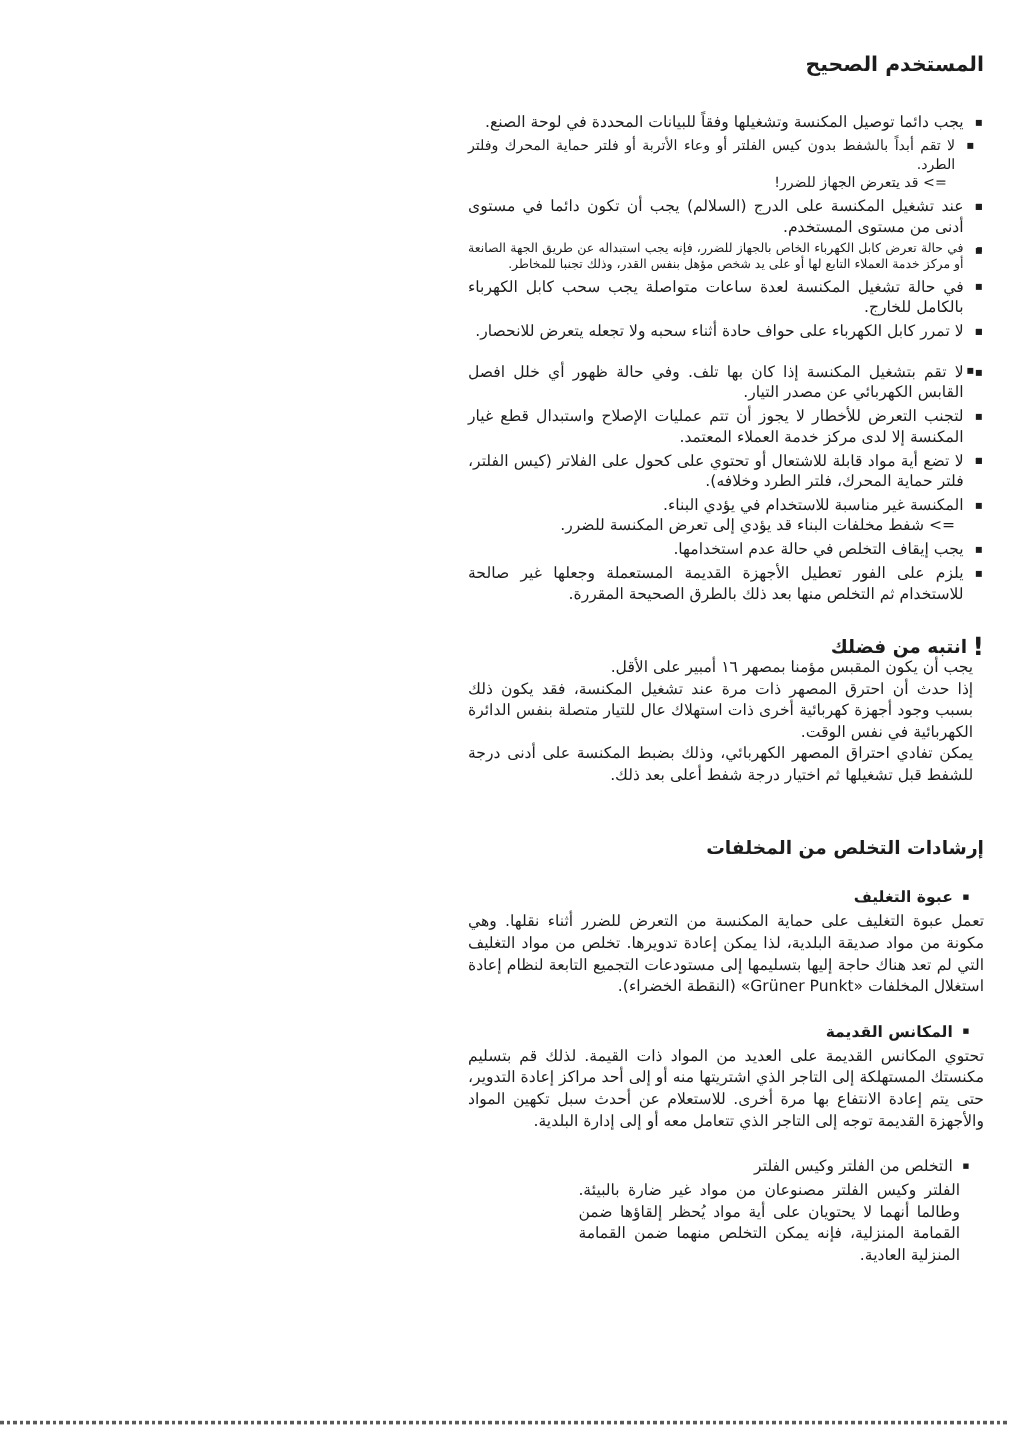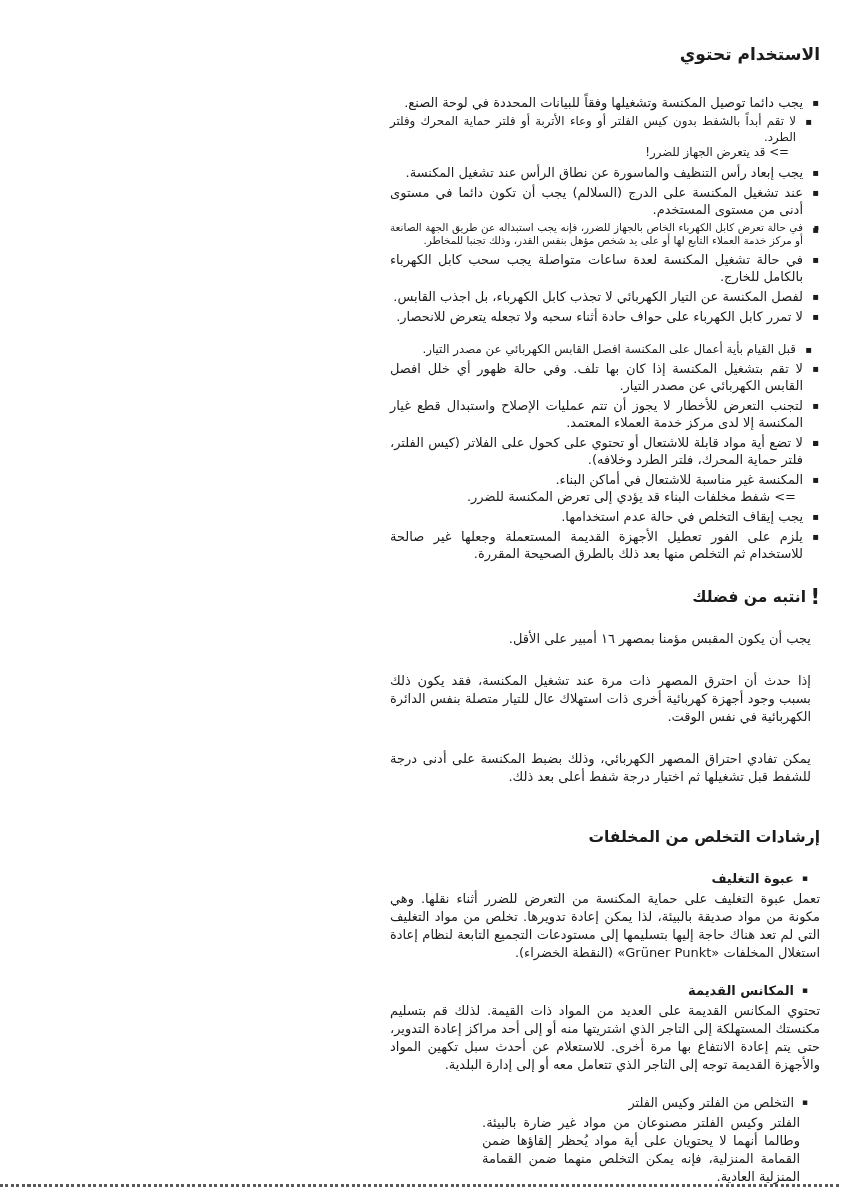--- a/index.html
+++ b/index.html
@@ -57,21 +57,20 @@
   .sec2 { margin-top: 26px; }
   .sec2 .sec-head { position: relative; padding-right: 14px; }
   .sec2 .bang {
     position: absolute; right: 0; top: -3px;
     font-size: 21px; font-weight: bold;
   }
   .sec2 p {
     font-size: 13px;
     line-height: 18px;
     padding-right: 9px;
-    margin-top: 24px;
   }
   
   .sec3 { margin-top: 42px; }
   .sec3 h2 { margin-bottom: 24px; }
   .subsection { margin-bottom: 20px; }
   .sub-head {
     position: relative;
     padding-right: 26px;
     font-size: 13px;
     line-height: 17px;
@@ -100,37 +99,37 @@
     background: repeating-linear-gradient(90deg, #3c3c3c 0 3px, transparent 3px 5.5px);
     opacity: .85;
   }
 </style>
 </head>
 <body>
 
 <div class="page-content">
 
   <section class="sec1">
-    <h1 class="doc-title">الاستخدام تحتوي</h1>
+    <h1 class="doc-title">المستخدم الصحيح</h1>
     <div id="bullets-1">
         <div class="bullet normal"><span class="marker">▪</span><span class="btext">يجب دائما توصيل المكنسة وتشغيلها وفقاً للبيانات المحددة في لوحة الصنع.</span></div>
         <div class="bullet small"><span class="marker">▪</span><span class="btext">لا تقم أبداً بالشفط بدون كيس الفلتر أو وعاء الأتربة أو فلتر حماية المحرك وفلتر الطرد.</span><div class="arrow">=&gt; قد يتعرض الجهاز للضرر!</div></div>
-        <div class="bullet normal"><span class="marker">▪</span><span class="btext">يجب إبعاد رأس التنظيف والماسورة عن نطاق الرأس عند تشغيل المكنسة.</span></div>
+        <div class="bullet normal"><span class="marker">▪</span></div>
         <div class="bullet normal"><span class="marker">▪</span><span class="btext">عند تشغيل المكنسة على الدرج (السلالم) يجب أن تكون دائما في مستوى أدنى من مستوى المستخدم.</span></div>
         <div class="bullet normal"><span class="marker">▪</span></div>
         <div class="bullet xsmall"><span class="marker">▪</span><span class="btext">في حالة تعرض كابل الكهرباء الخاص بالجهاز للضرر، فإنه يجب استبداله عن طريق الجهة الصانعة أو مركز خدمة العملاء التابع لها أو على يد شخص مؤهل بنفس القدر، وذلك تجنبا للمخاطر.</span></div>
         <div class="bullet normal"><span class="marker">▪</span><span class="btext">في حالة تشغيل المكنسة لعدة ساعات متواصلة يجب سحب كابل الكهرباء بالكامل للخارج.</span></div>
-        <div class="bullet normal"><span class="marker">▪</span><span class="btext">لفصل المكنسة عن التيار الكهربائي لا تجذب كابل الكهرباء، بل اجذب القابس.</span></div>
+        <div class="bullet normal"><span class="marker">▪</span></div>
         <div class="bullet normal"><span class="marker">▪</span><span class="btext">لا تمرر كابل الكهرباء على حواف حادة أثناء سحبه ولا تجعله يتعرض للانحصار.</span></div>
-        <div class="bullet small gap"><span class="marker">▪</span><span class="btext">قبل القيام بأية أعمال على المكنسة افصل القابس الكهربائي عن مصدر التيار.</span></div>
+        <div class="bullet small gap"><span class="marker">▪</span></div>
         <div class="bullet normal"><span class="marker">▪</span><span class="btext">لا تقم بتشغيل المكنسة إذا كان بها تلف. وفي حالة ظهور أي خلل افصل القابس الكهربائي عن مصدر التيار.</span></div>
         <div class="bullet normal"><span class="marker">▪</span><span class="btext">لتجنب التعرض للأخطار لا يجوز أن تتم عمليات الإصلاح واستبدال قطع غيار المكنسة إلا لدى مركز خدمة العملاء المعتمد.</span></div>
         <div class="bullet normal"><span class="marker">▪</span></div>
         <div class="bullet normal"><span class="marker">▪</span><span class="btext">لا تضع أية مواد قابلة للاشتعال أو تحتوي على كحول على الفلاتر (كيس الفلتر، فلتر حماية المحرك، فلتر الطرد وخلافه).</span></div>
-        <div class="bullet normal"><span class="marker">▪</span><span class="btext">المكنسة غير مناسبة للاشتعال في أماكن البناء.</span><div class="arrow">=&gt; شفط مخلفات البناء قد يؤدي إلى تعرض المكنسة للضرر.</div></div>
+        <div class="bullet normal"><span class="marker">▪</span><span class="btext">المكنسة غير مناسبة للاستخدام في يؤدي البناء.</span><div class="arrow">=&gt; شفط مخلفات البناء قد يؤدي إلى تعرض المكنسة للضرر.</div></div>
         <div class="bullet normal"><span class="marker">▪</span><span class="btext">يجب إيقاف التخلص في حالة عدم استخدامها.</span></div>
         <div class="bullet normal"><span class="marker">▪</span><span class="btext">يلزم على الفور تعطيل الأجهزة القديمة المستعملة وجعلها غير صالحة للاستخدام ثم التخلص منها بعد ذلك بالطرق الصحيحة المقررة.</span></div>
       </div>
   </section>
 
   <section class="sec2">
     <h2 class="sec-title sec-head">
       <span class="bang">!</span>
       <span>انتبه من فضلك</span>
     </h2>
@@ -139,21 +138,21 @@
         <p>إذا حدث أن احترق المصهر ذات مرة عند تشغيل المكنسة، فقد يكون ذلك بسبب وجود أجهزة كهربائية أخرى ذات استهلاك عال للتيار متصلة بنفس الدائرة الكهربائية في نفس الوقت.</p>
         <p>يمكن تفادي احتراق المصهر الكهربائي، وذلك بضبط المكنسة على أدنى درجة للشفط قبل تشغيلها ثم اختيار درجة شفط أعلى بعد ذلك.</p>
       </div>
   </section>
 
   <section class="sec3">
     <h2 class="sec-title">إرشادات التخلص من المخلفات</h2>
     <div id="subs-3">
         <div class="subsection">
           <div class="sub-head bold"><span class="marker">▪</span><span>عبوة التغليف</span></div>
-          <p>تعمل عبوة التغليف على حماية المكنسة من التعرض للضرر أثناء نقلها. وهي مكونة من مواد صديقة بالبيئة، لذا يمكن إعادة تدويرها. تخلص من مواد التغليف التي لم تعد هناك حاجة إليها بتسليمها إلى مستودعات التجميع التابعة لنظام إعادة استغلال المخلفات «Grüner Punkt» (النقطة الخضراء).</p>
+          <p>تعمل عبوة التغليف على حماية المكنسة من التعرض للضرر أثناء نقلها. وهي مكونة من مواد صديقة البلدية، لذا يمكن إعادة تدويرها. تخلص من مواد التغليف التي لم تعد هناك حاجة إليها بتسليمها إلى مستودعات التجميع التابعة لنظام إعادة استغلال المخلفات «Grüner Punkt» (النقطة الخضراء).</p>
         </div>
         <div class="subsection">
           <div class="sub-head bold"><span class="marker">▪</span><span>المكانس القديمة</span></div>
           <p>تحتوي المكانس القديمة على العديد من المواد ذات القيمة. لذلك قم بتسليم مكنستك المستهلكة إلى التاجر الذي اشتريتها منه أو إلى أحد مراكز إعادة التدوير، حتى يتم إعادة الانتفاع بها مرة أخرى. للاستعلام عن أحدث سبل تكهين المواد والأجهزة القديمة توجه إلى التاجر الذي تتعامل معه أو إلى إدارة البلدية.</p>
         </div>
         <div class="subsection">
           <div class="sub-head"><span class="marker">▪</span><span>التخلص من الفلتر وكيس الفلتر</span></div>
           <p class="narrow">الفلتر وكيس الفلتر مصنوعان من مواد غير ضارة بالبيئة. وطالما أنهما لا يحتويان على أية مواد يُحظر إلقاؤها ضمن القمامة المنزلية، فإنه يمكن التخلص منهما ضمن القمامة المنزلية العادية.</p>
         </div>
       </div>

